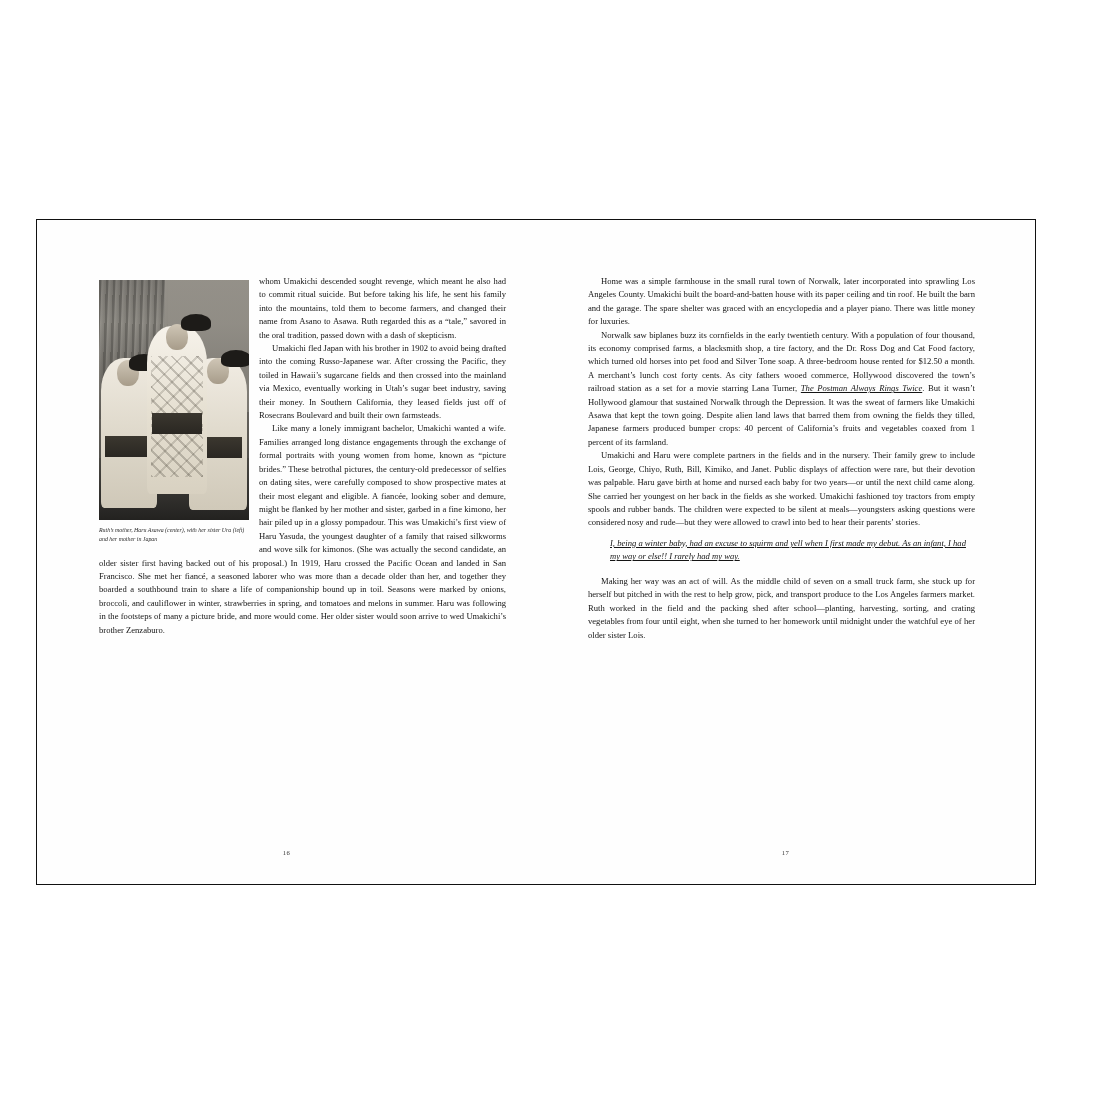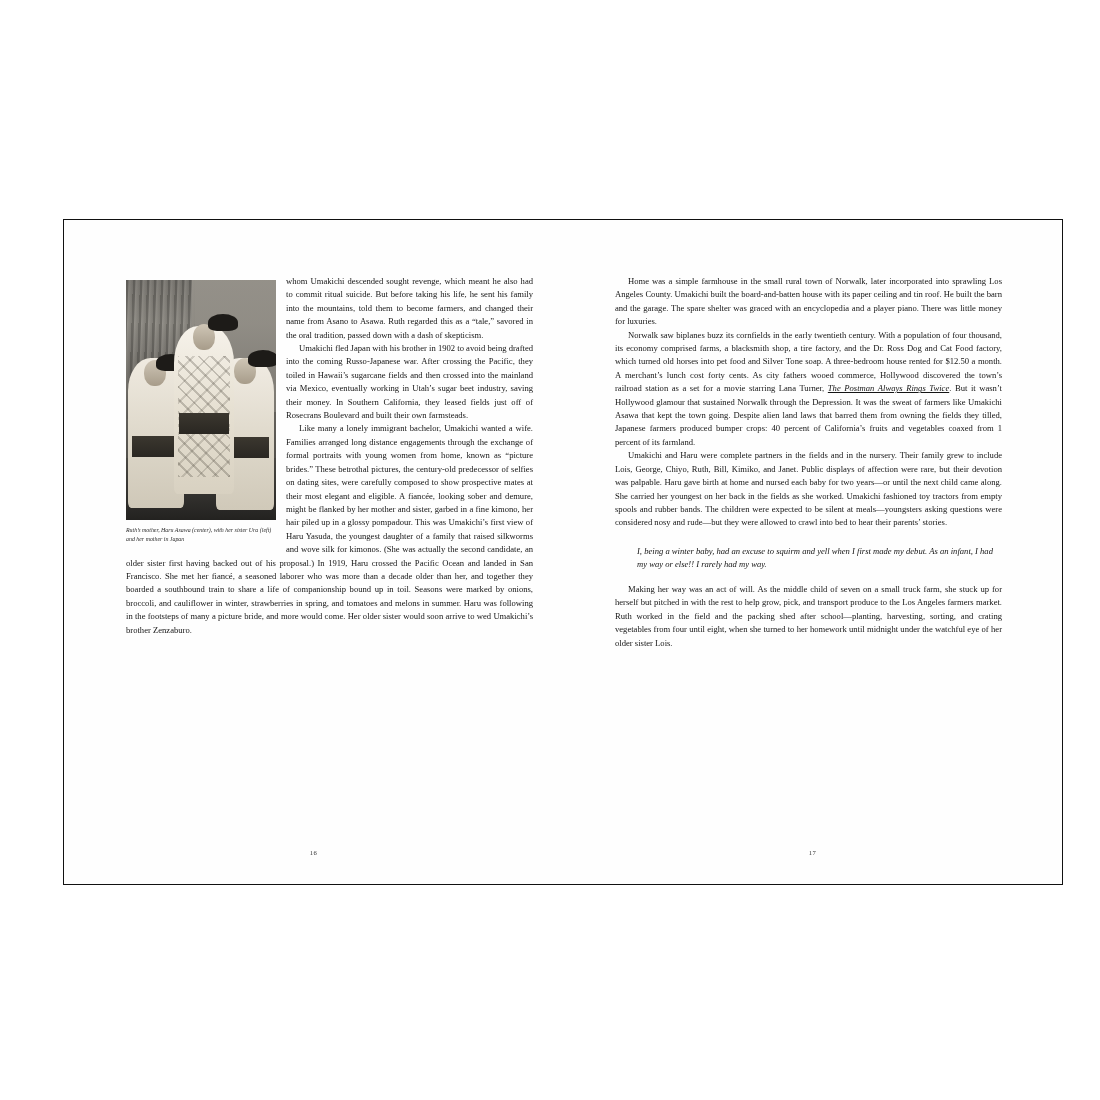--- a/index.html
+++ b/index.html
@@ -11,21 +11,21 @@
     width: 1100px;
     height: 1100px;
     font-family: "Liberation Serif", serif;
     color: #1a1a1a;
     overflow: hidden;
   }
 
   
   .spread {
     position: absolute;
-    left: 63px;
+    left: 36px;
     top: 219px;
     width: 1000px;
     height: 666px;
     background: #fefefe;
     border: 1px solid #111111;
     box-sizing: border-box;
     display: flex;
     align-items: center;
   }
 
@@ -58,23 +58,24 @@
     margin: 0;
     text-indent: 13px;
   }
   .column p.first {
     text-indent: 0;
   }
 
   .column p.quote {
     text-indent: 0;
     font-style: italic;
-    margin: 15px 0 11px 22px;
+    margin: 7px 0 11px 22px;
     text-align: left;
     line-height: 13.6px;
+    text-decoration: underline;
   }
 
   
   .figure {
     float: left;
     width: 150px;
     margin: 5px 10px 4px 0;
     shape-margin: 8px;
   }
 

